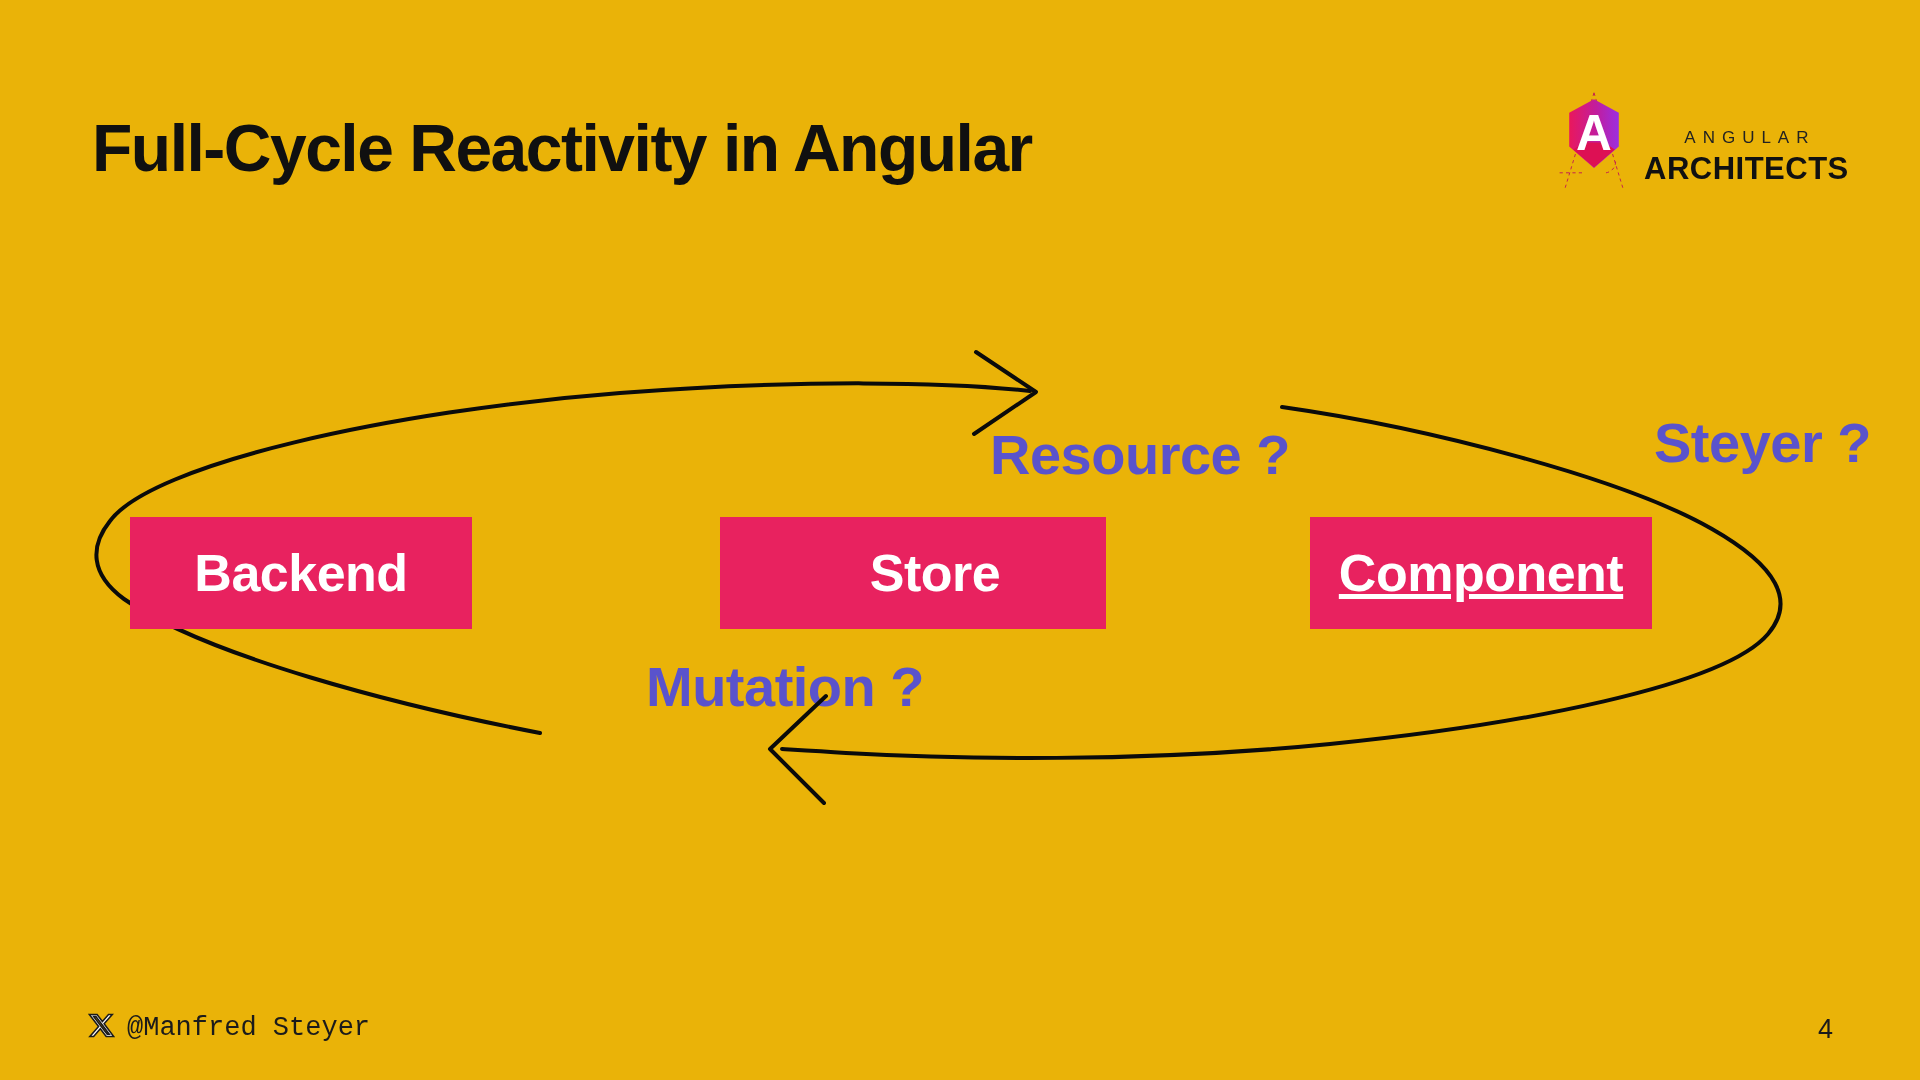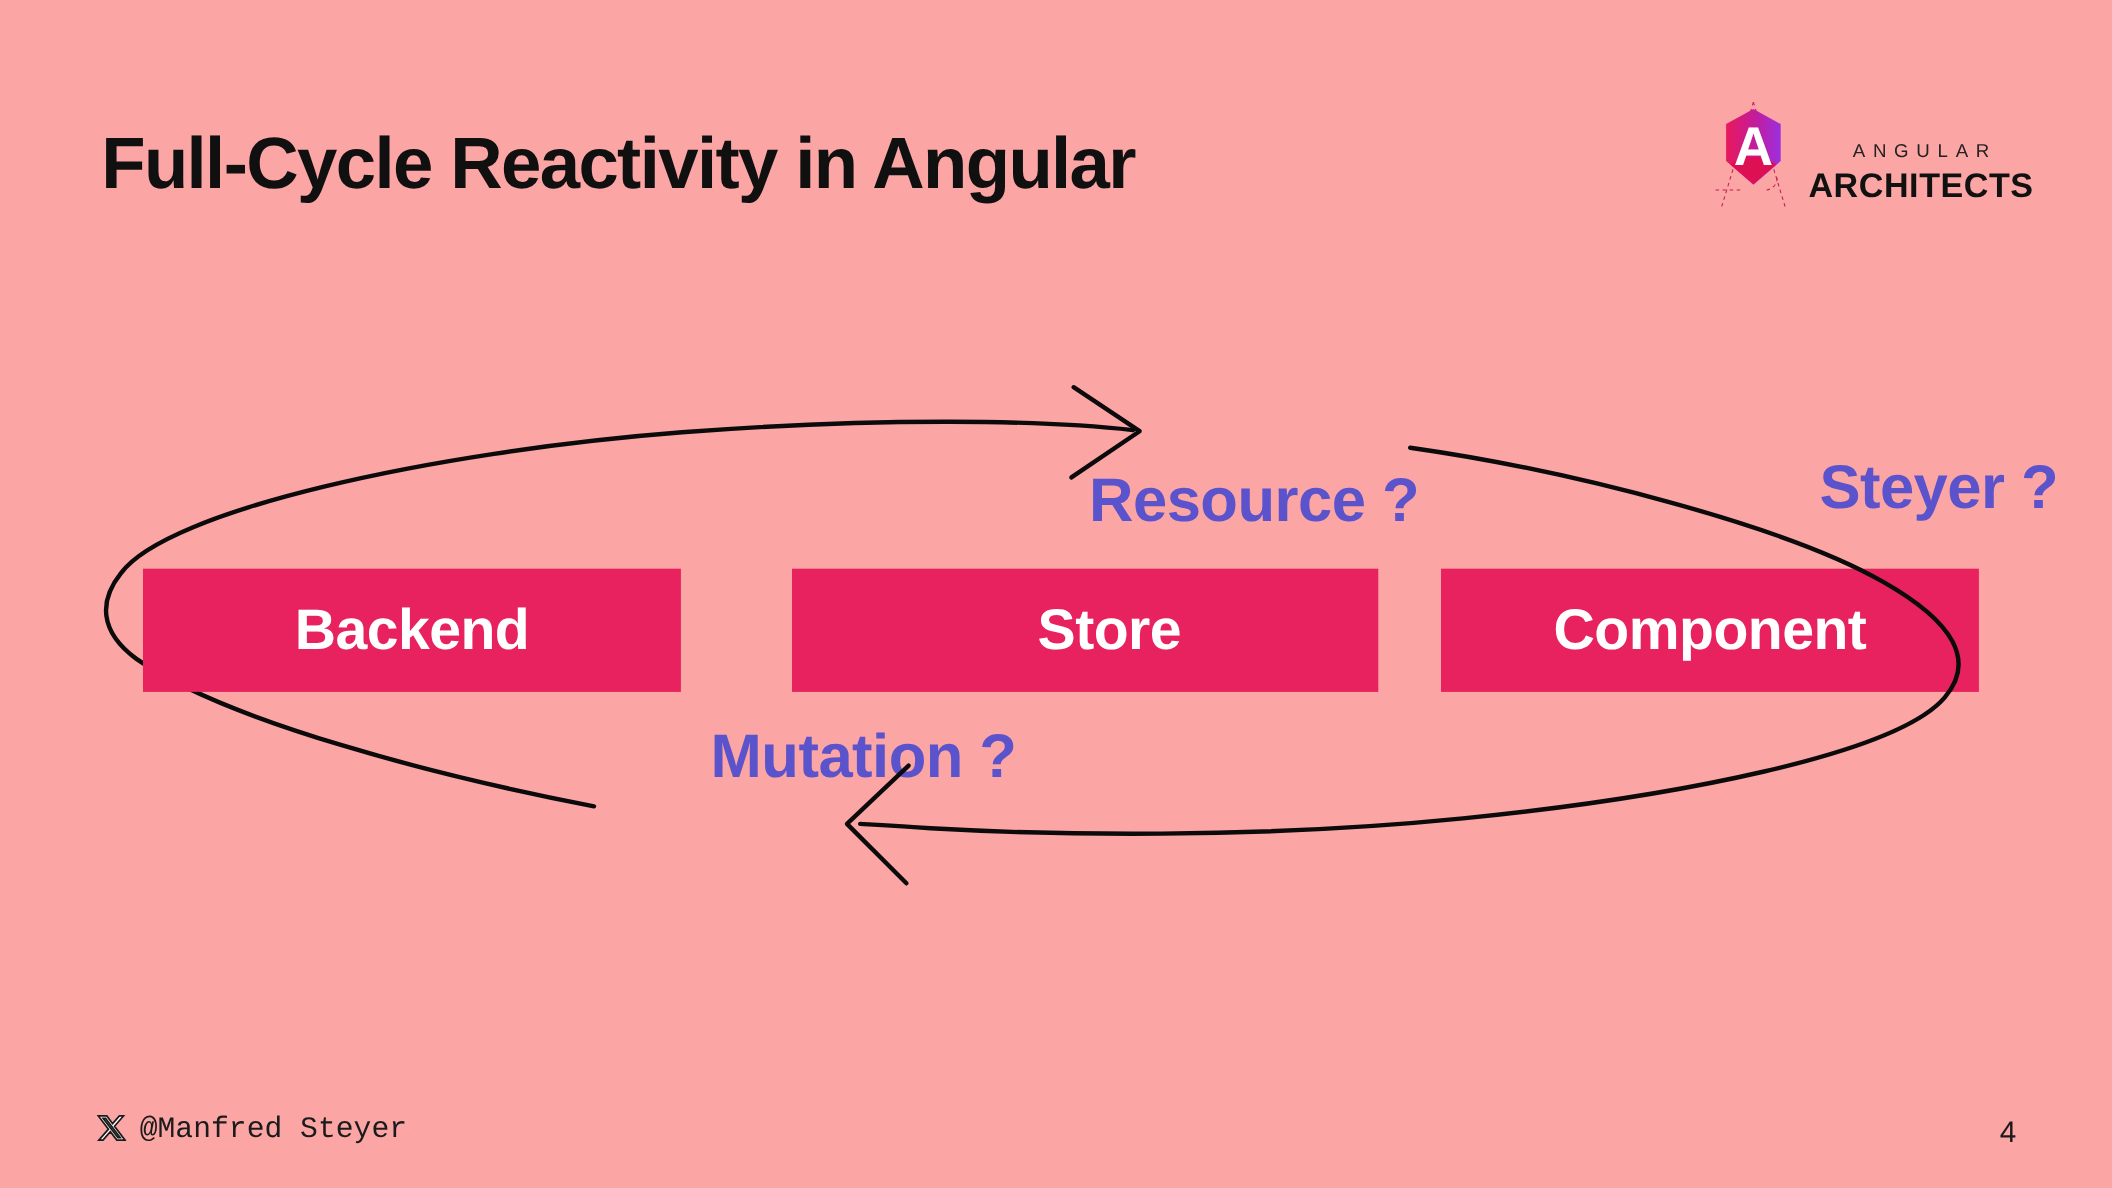--- a/index.html
+++ b/index.html
@@ -1,19 +1,19 @@
 <!DOCTYPE html>
 <html style="--box-fill: #E8225F; --box-text: #FFFFFF; --annotation-text: #5A53CC; --arrow-stroke: #0B0B0B; --logo-pink: #E9185C; --logo-purple: #9B2FE0;"><head>
 <meta charset="utf-8">
 <style>
   html,body{margin:0;padding:0;background:#888;}
   .slide{
     position:relative;
     width:1920px;height:1080px;
-    background:#fca5a5;
+    background:#eab308;
     overflow:hidden;
     font-family:"Liberation Sans", sans-serif;
   }
   
   .title{
     position:absolute;left:92px;top:110px;
     font-size:66px;font-weight:800;letter-spacing:-1.5px;
     color:#101010;white-space:nowrap;z-index:5;
   }
   
@@ -21,30 +21,30 @@
   .logo-text{display:flex;flex-direction:column;align-items:center;margin-top:40px;}
   .logo-top{font-size:17px;letter-spacing:7px;font-weight:500;color:#222;text-indent:7px;}
   .logo-bottom{font-size:31px;font-weight:800;letter-spacing:0.5px;color:#111;margin-top:3px;white-space:nowrap;}
   
   svg.arc-layer{position:absolute;left:0;top:0;pointer-events:none;}
   .arc-under{z-index:1;}
   .arc-over{z-index:4;}
   .arc-stroke{fill:none;stroke:var(--arrow-stroke,#0b0b0b);stroke-width:4;stroke-linecap:round;stroke-linejoin:round;}
   
   .box{
-    position:absolute;top:517px;width:489px;height:112px;
+    position:absolute;top:517px;width:342px;height:112px;
     background:var(--box-fill,#E8225F);
     color:var(--box-text,#ffffff);
     display:flex;align-items:center;justify-content:center;
     font-size:52px;font-weight:bold;letter-spacing:-0.5px;
     z-index:2;
   }
   .box-backend{left:130px;}
   .box-store{left:720px;padding-left:44px;}
-  .box-component{left:1310px;}
+  .box-component{left:1310px;text-decoration:underline;}
   
   .q{
     position:absolute;z-index:3;
     color:var(--annotation-text,#5A53CC);
     font-size:56px;font-weight:bold;letter-spacing:-0.5px;
     white-space:nowrap;
   }
   .q-resource{left:990px;top:422px;}
   .q-forms{left:1654px;top:410px;}
   .q-mutation{left:646px;top:654px;}

